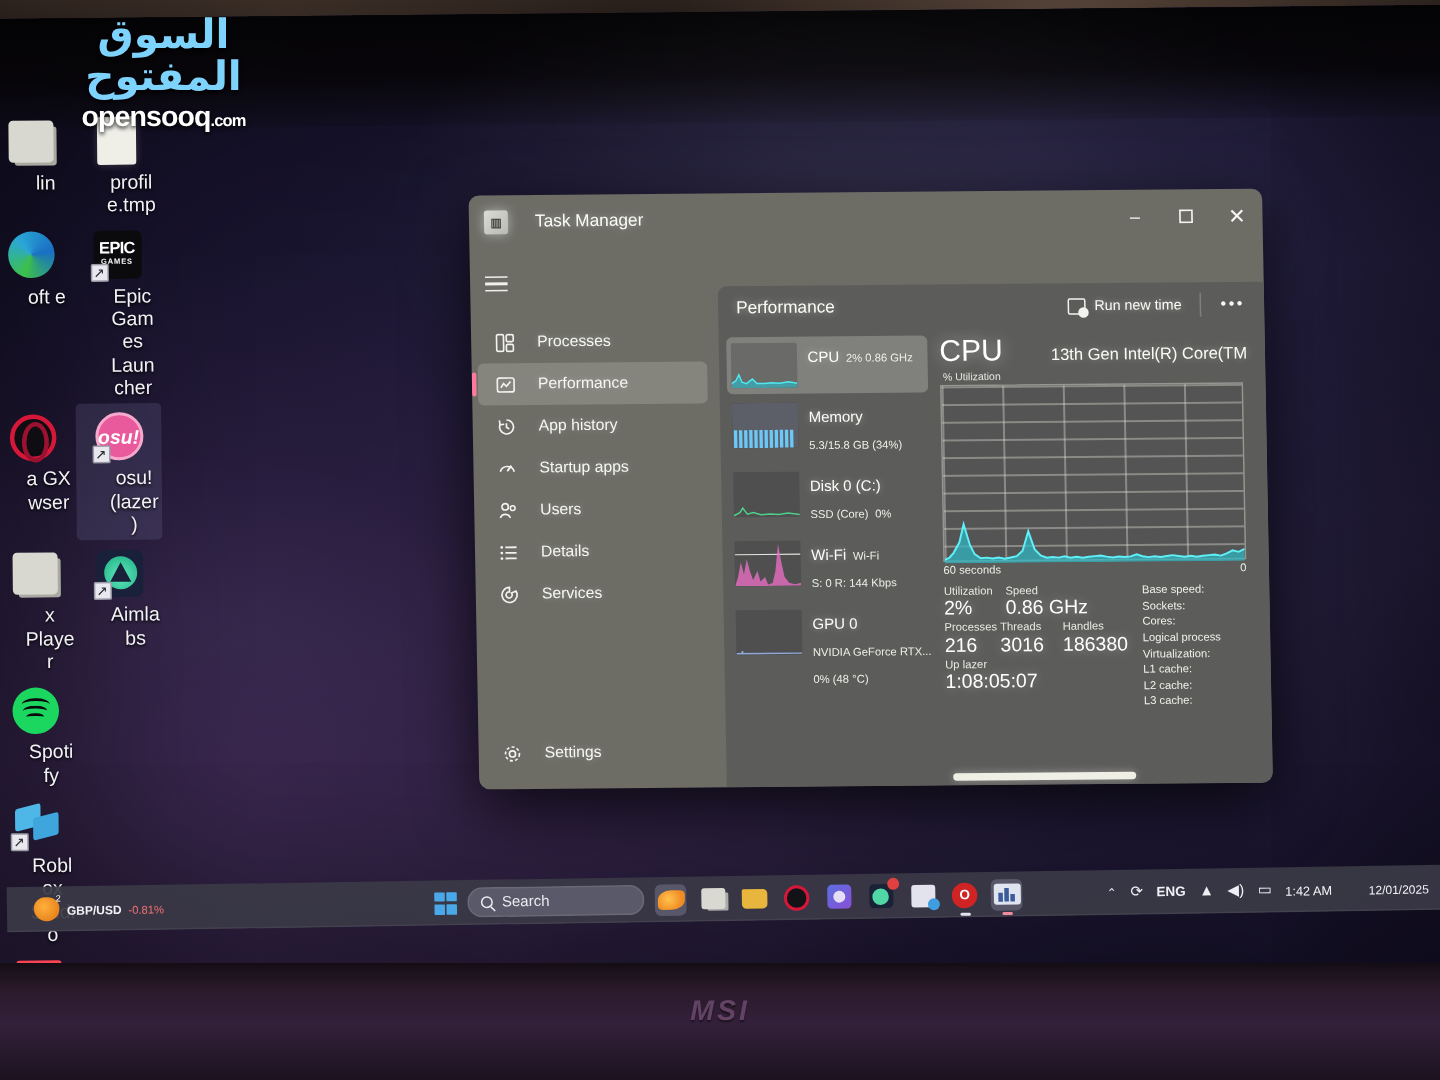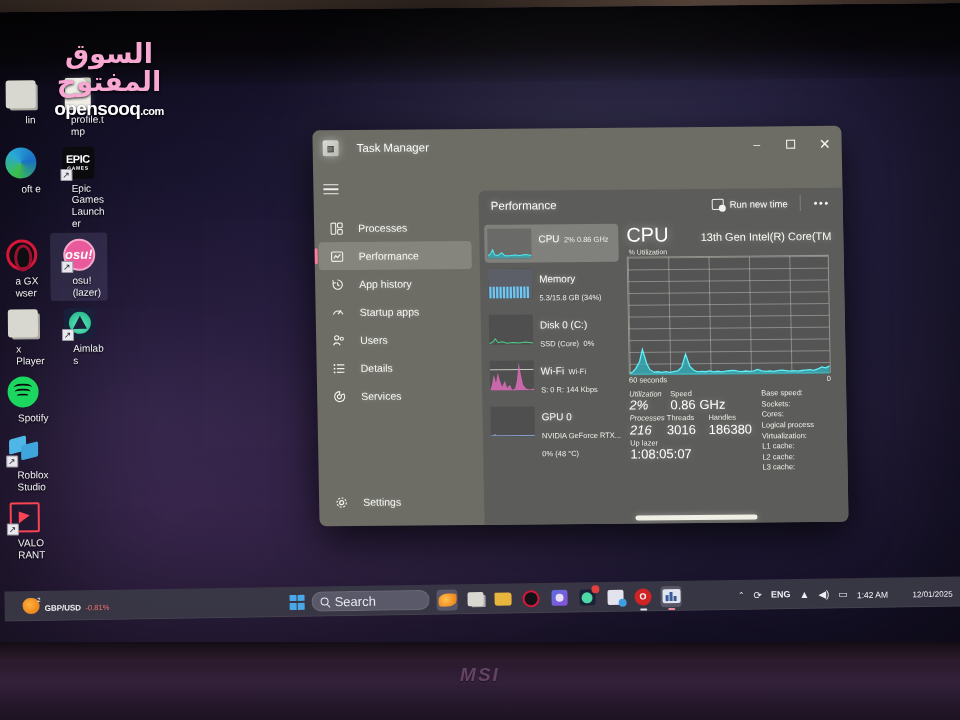--- a/index.html
+++ b/index.html
@@ -63,25 +63,24 @@
   }
 
   
   .watermark {
     position: absolute; left: 14px; top: 10px;
     z-index: 60; text-align: center; width: 190px;
     pointer-events: none;
   }
   .wm-ar {
     font-family: "DejaVu Sans", sans-serif;
-    font-size: 27px; font-weight: 700; color: #f9a8d4;
+    font-size: 27px; font-weight: 700; color: #7dd3fc;
     letter-spacing: -0.5px; line-height: 1.05;
     text-shadow: 0 1px 3px rgba(0,0,0,0.9);
     direction: rtl;
-    margin-top: 30px;
   }
   .wm-en {
     font-size: 19px; font-weight: 700; color: #ffffff;
     letter-spacing: -0.6px; margin-top: 1px;
     text-shadow: 0 1px 3px rgba(0,0,0,0.9);
   }
   .wm-en .dom { font-size: 11px; font-weight: 700; }
 
   
   .desk-icons { position: absolute; left: 0; top: 60px; width: 115px; z-index: 20; }
@@ -91,21 +90,21 @@
     display: flex; flex-direction: column; align-items: center;
     position: relative;
   }
   .d-icon.sel { background: rgba(120,120,160,0.22); border-radius: 3px; }
   .d-icon .glyph {
     width: 34px; height: 34px; position: relative;
     display: flex; align-items: center; justify-content: center;
     margin-bottom: 3px;
   }
   .d-icon .lbl {
-    font-size: 10px; color: #f2f2f5; line-height: 1.18; text-align: left;
+    font-size: 13px; color: #f2f2f5; line-height: 1.18; text-align: center;
     text-shadow: 0 1px 2px rgba(0,0,0,0.95);
     word-break: break-word;
     margin-left: 20px;
   }
   .shortcut-arrow {
     position: absolute; left: -1px; bottom: -1px;
     width: 12px; height: 12px; background: #e8e8ee;
     border: 1px solid #9a9aa6; border-radius: 1px;
     font-size: 9px; line-height: 10px; color: #2a2a33; text-align: center;
   }
@@ -364,21 +363,21 @@
   .stats {
     display: flex; margin-top: 5px; width: 100%;
   }
   .stats-left { width: 124px; flex: 0 0 124px; }
   .stat-row { display: flex; }
   .stat-cell .k { font-size: 7.5px; color: #eaeae4; line-height: 1.25; }
   .stat-cell .v {
     font-size: 13px; color: #ffffff; line-height: 1.15;
     text-shadow: 0 0 7px rgba(255,255,255,0.35);
   }
-  .stat-cell.w1 { width: 41px; font-style: italic; }
+  .stat-cell.w1 { width: 41px; }
   .stat-cell.w2 { width: 46px; }
   .stat-cell.w3 { width: 50px; }
   .stat-cell.speed .v { font-size: 13px; }
   .stats-right { flex: 1; padding-left: 8px; }
   .spec-row {
     display: flex; font-size: 7.5px; color: #f0f0ea; line-height: 1.42;
     white-space: nowrap;
   }
   .spec-row .sk { }
 
@@ -428,21 +427,21 @@
     border: 1px solid rgba(255,255,255,0.10);
   }
   .tb-search .mag {
     width: 8px; height: 8px; border: 1.2px solid #ececf2; border-radius: 50%;
     position: relative; flex: 0 0 8px;
   }
   .tb-search .mag::after {
     content: ""; position: absolute; right: -3px; bottom: -2px;
     width: 4px; height: 1.2px; background: #ececf2; transform: rotate(45deg);
   }
-  .tb-search .ph { font-size: 13px; color: #e9e9ef; }
+  .tb-search .ph { font-size: 10px; color: #e9e9ef; }
   .tb-app {
     width: 21px; height: 21px; border-radius: 4px; position: relative;
     display: flex; align-items: center; justify-content: center;
   }
   .tb-app.active { background: rgba(150,150,175,0.35); }
   .tb-app .dot {
     position: absolute; bottom: -3px; left: 50%; transform: translateX(-50%);
     width: 7px; height: 2px; border-radius: 1px; background: #e4e4ee;
   }
   .tb-app .dot.pink { background: #f08aa0; }

